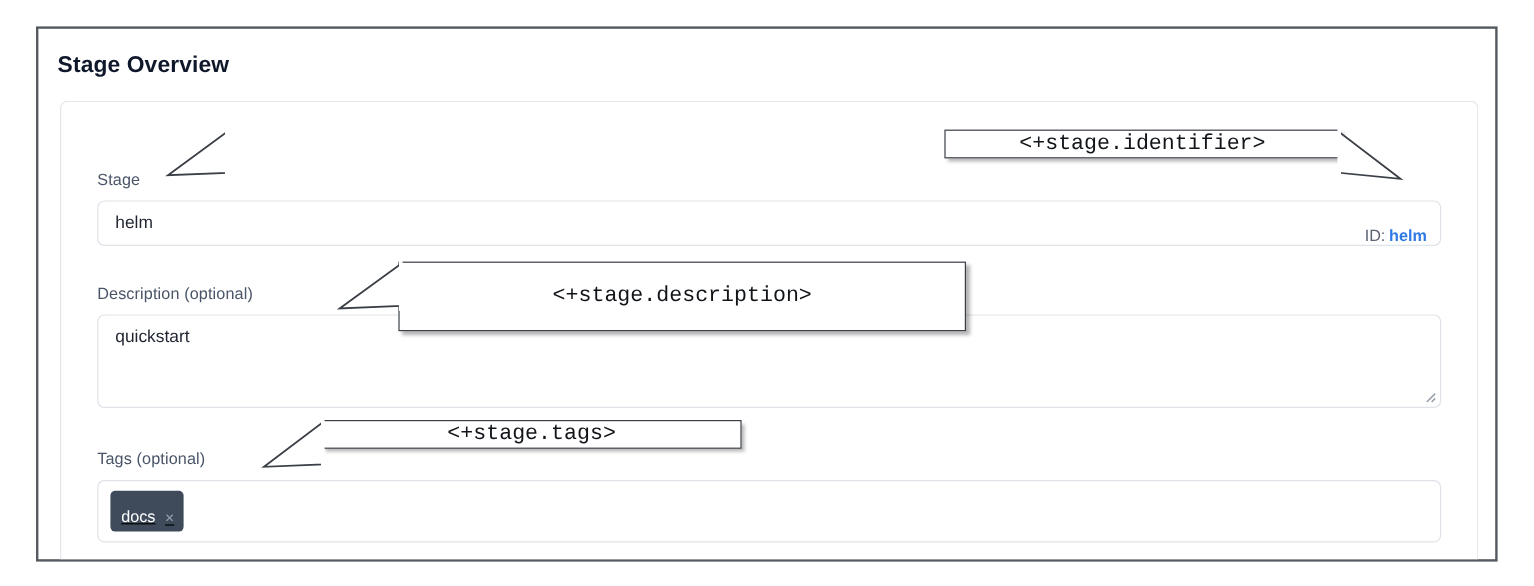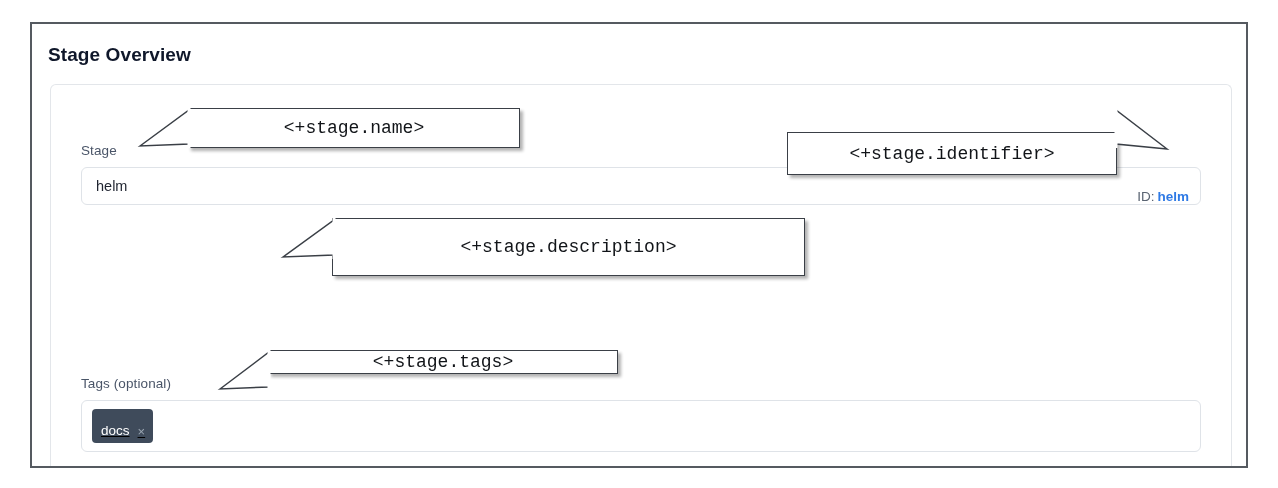--- a/index.html
+++ b/index.html
@@ -160,20 +160,29 @@
 
   <div id="page-title">Stage Overview</div>
 
   <div id="stage-card">
 
     <div class="field-block" style="top:56px;">
       <div class="field-label">Stage</div>
       <div class="text-input single" style="margin-top:8px;">helm</div>
     </div>
 
+    <div class="field-block" style="top:151px;">
+      <div class="field-label">Description (optional)</div>
+      <div class="text-input textarea-input" style="margin-top:8px;">
+        <span>quickstart</span>
+        <svg class="resize-grip" viewBox="0 0 12 12">
+          <path d="M11 4 L4 11 M11 8 L8 11" stroke="#9aa0a8" stroke-width="1.3" fill="none"></path>
+        </svg>
+      </div>
+    </div>
 
     <div class="field-block" style="top:289px;text-decoration:underline;">
       <div class="field-label">Tags (optional)</div>
       <div class="text-input tags-input" style="margin-top:8px;">
         <span class="tag-chip">
           <span>docs</span>
           <span class="tag-remove">×</span>
         </span>
       </div>
     </div>
@@ -181,27 +190,26 @@
     <div id="stage-id-line">
       <span>ID:</span><span class="id-value">helm</span>
     </div>
 
   </div>
 
   <svg class="callout-tail" style="left:105px; top:80px; width:60px; height:45px;" viewBox="0 0 60 45">
     <polygon points="3,42 52,6 52,40" fill="#ffffff" stroke="#3a3f46" stroke-width="1.5" stroke-linejoin="miter"></polygon>
     <line x1="52" y1="3" x2="52" y2="44" stroke="#ffffff" stroke-width="3"></line>
   </svg>
-  <div class="callout" style="left:156px; top:84px; width:332px; height:40px;">&lt;+stage.name&gt;</div>
 
   <svg class="callout-tail" style="left:1078px; top:80px; width:60px; height:48px;" viewBox="0 0 60 48">
     <polygon points="57,45 6,6 6,40" fill="#ffffff" stroke="#3a3f46" stroke-width="1.5" stroke-linejoin="miter"></polygon>
     <line x1="6" y1="3" x2="6" y2="44" stroke="#ffffff" stroke-width="3"></line>
   </svg>
-  <div class="callout" style="left:755px; top:84px; width:330px; height:43px;margin-top:24px;">&lt;+stage.identifier&gt;</div>
+  <div class="callout" style="left:755px; top:84px; width:330px; height:24px;">&lt;+stage.identifier&gt;</div>
 
   <svg class="callout-tail" style="left:248px; top:190px; width:62px; height:46px;" viewBox="0 0 62 46">
     <polygon points="3,43 54,6 54,41" fill="#ffffff" stroke="#3a3f46" stroke-width="1.5" stroke-linejoin="miter"></polygon>
     <line x1="54" y1="3" x2="54" y2="45" stroke="#ffffff" stroke-width="3"></line>
   </svg>
   <div class="callout" style="left:300px; top:194px; width:473px; height:58px;">&lt;+stage.description&gt;</div>
 
   <svg class="callout-tail" style="left:185px; top:322px; width:60px; height:46px;" viewBox="0 0 60 46">
     <polygon points="3,43 52,6 52,41" fill="#ffffff" stroke="#3a3f46" stroke-width="1.5" stroke-linejoin="miter"></polygon>
     <line x1="52" y1="3" x2="52" y2="45" stroke="#ffffff" stroke-width="3"></line>

